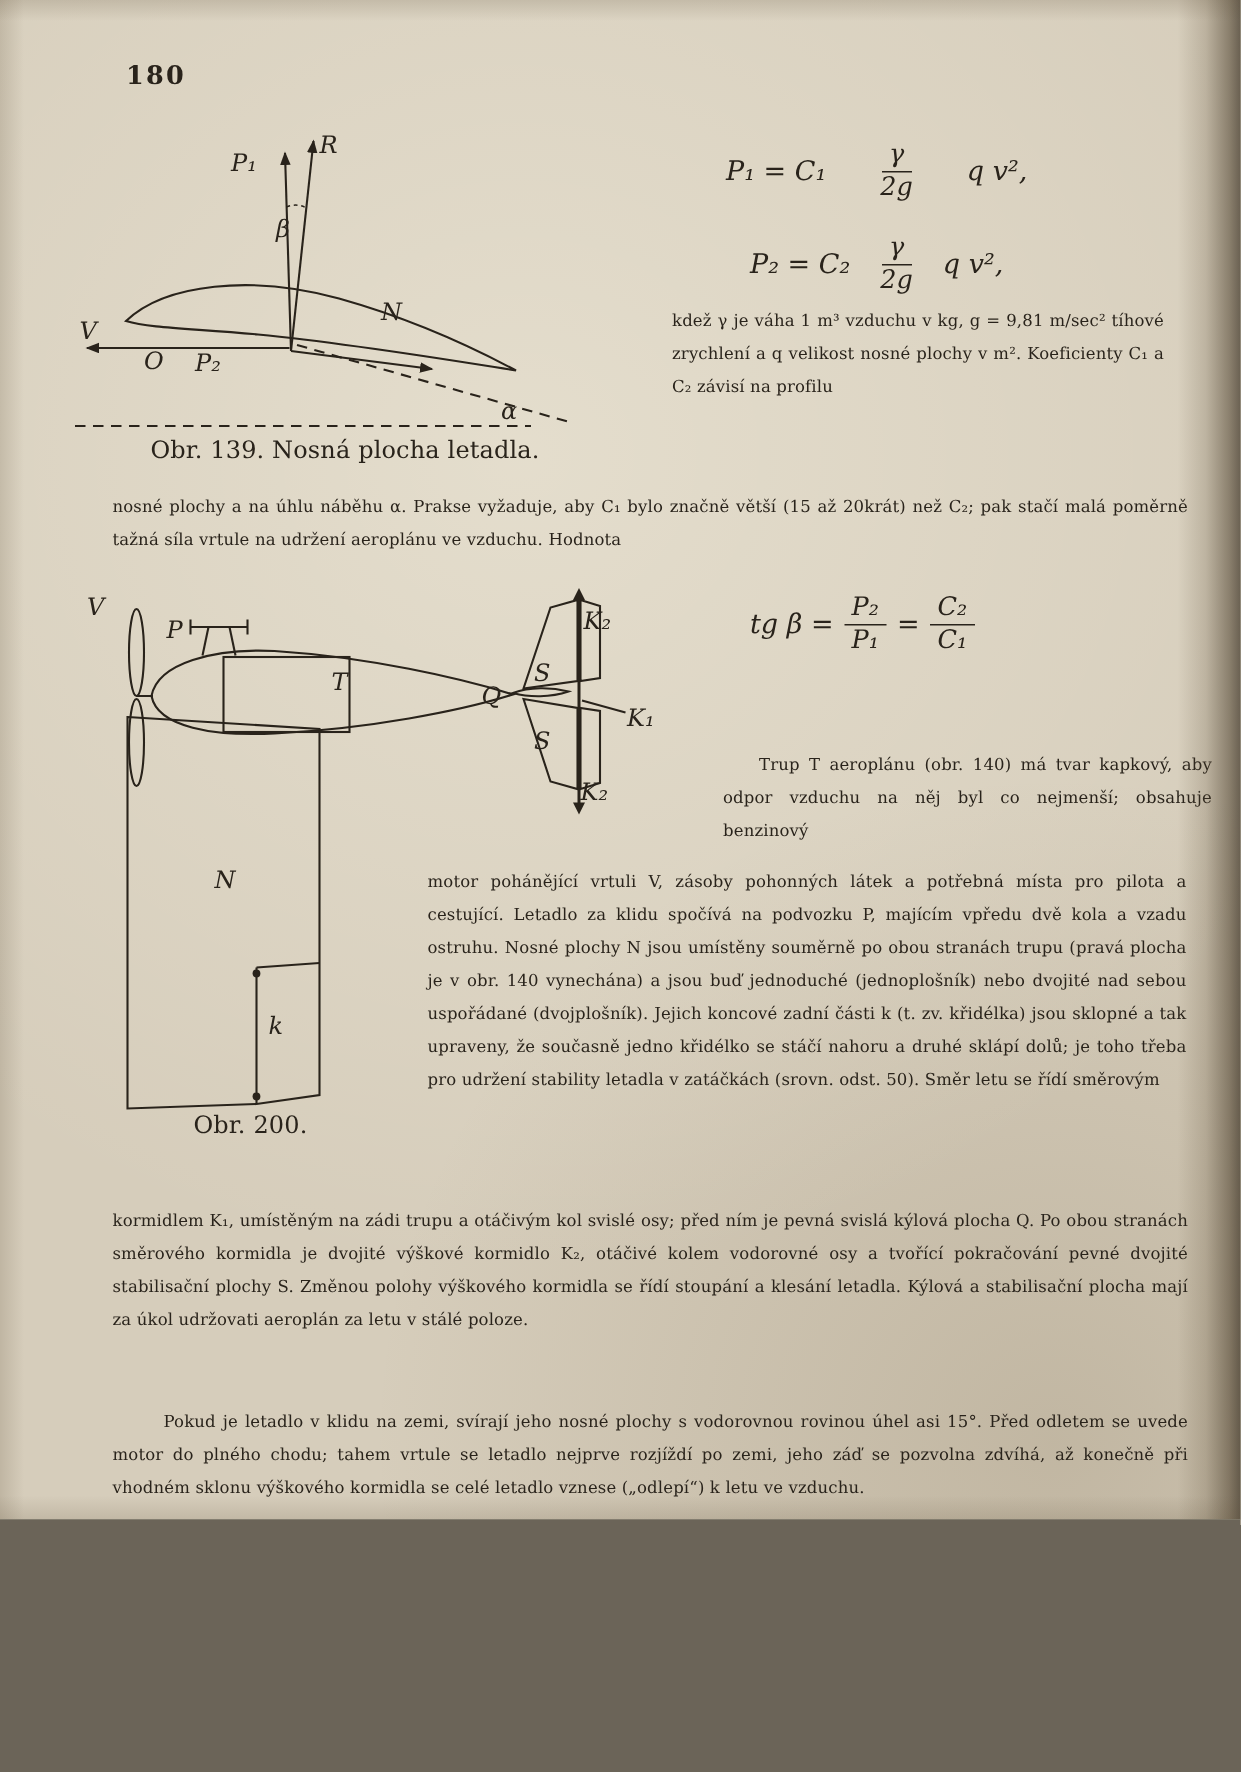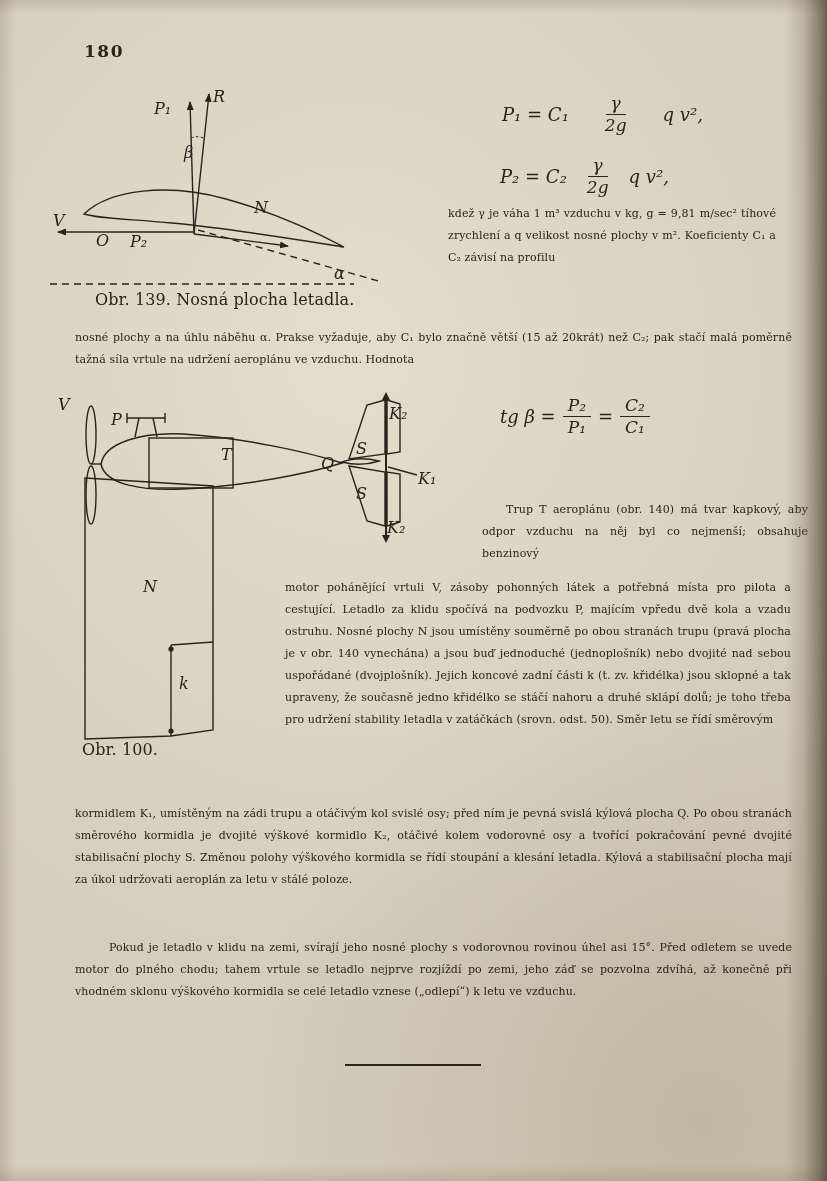--- a/index.html
+++ b/index.html
@@ -1,46 +1,46 @@
 <!DOCTYPE html>
 <html lang="cs"><head>
 <meta charset="utf-8">
 <style>
   html,body{margin:0;padding:0;background:#6b6458;}
   .page{
-    position:relative;width:827px;height:1181px;margin:0 auto;overflow:hidden;
+    position:relative;width:827px;height:1013px;margin:0 auto;overflow:hidden;
     background:
       radial-gradient(120% 90% at 42% 30%, rgba(255,252,238,0.35), rgba(0,0,0,0) 60%),
       radial-gradient(100% 80% at 85% 95%, rgba(110,92,62,0.20), rgba(0,0,0,0) 55%),
       #d6cdbb;
     color:#29231b;
     font-family:"DejaVu Serif","Liberation Serif",serif;
     text-decoration:underline;
   }
   .edge{position:absolute;pointer-events:none;}
   .edge-right{top:0;right:0;width:42px;height:100%;
     background:linear-gradient(90deg, rgba(90,75,52,0) 0%, rgba(90,75,52,0.22) 45%, rgba(62,49,30,0.50) 82%, rgba(38,28,15,0.62) 100%);}
   .edge-left{top:0;left:0;width:16px;height:100%;
     background:linear-gradient(270deg, rgba(90,75,52,0) 0%, rgba(90,75,52,0.18) 100%);}
   .edge-top{top:0;left:0;width:100%;height:14px;
     background:linear-gradient(0deg, rgba(90,75,52,0) 0%, rgba(90,75,52,0.18) 100%);}
   .edge-bottom{bottom:0;left:0;width:100%;height:16px;
     background:linear-gradient(180deg, rgba(90,75,52,0) 0%, rgba(90,75,52,0.16) 100%);}
 
   .tb{position:absolute;margin:0;font-size:11px;line-height:22px;text-align:justify;letter-spacing:0.1px;}
-  .center{text-align:left;}
+  .center{text-align:center;}
 
   #pgnum{left:84px;top:40px;font-weight:bold;font-size:17px;letter-spacing:1.5px;}
 
   .formula{position:absolute;display:flex;align-items:center;gap:7px;font-style:italic;font-size:18px;}
   .frac{display:inline-flex;flex-direction:column;align-items:center;line-height:1.12;font-size:17px;}
   .frac .fnum{padding:0 5px 1px;border-bottom:1px solid #29231b;}
   .frac .fden{padding-top:1px;}
 
-  #f-p1{left:502px;top:94px;gap:36px;}
+  #f-p1{left:484px;top:94px;gap:36px;}
   #f-p2{left:500px;top:156px;gap:20px;}
   #f-tg{left:500px;top:396px;text-align:center;}
 
   #p-right{left:448px;top:203px;width:328px;}
   #p-full1{left:75px;top:327px;width:717px;}
   #p-glide{left:446px;top:442px;width:324px;}
   #p-trup{left:446px;top:499px;width:326px;text-indent:24px;margin-left:36px;}
   #p-mid{left:285px;top:577px;width:506px;}
   #p-full2{left:75px;top:803px;width:717px;}
   #p-full3{left:75px;top:937px;width:717px;text-indent:34px;}
@@ -148,21 +148,21 @@
       <text x="301" y="62">S</text>
       <text x="301" y="107">S</text>
       <text x="334" y="27" font-size="15">K₂</text>
       <text x="332" y="141" font-size="15">K₂</text>
       <text x="363" y="92" font-size="15">K₁</text>
       <text x="88" y="200">N</text>
       <text x="124" y="297">k</text>
     </g>
   </svg>
   <div id="cap140" class="tb center">
-    <div>Obr. 100.</div>
+    <div>Obr. 200.</div>
   </div>
 
   <div class="formula" id="f-tg">
     <span>tg β =</span>
     <span class="frac">
       <span class="fnum">P₂</span>
       <span class="fden">P₁</span>
     </span>
     <span>=</span>
     <span class="frac">

